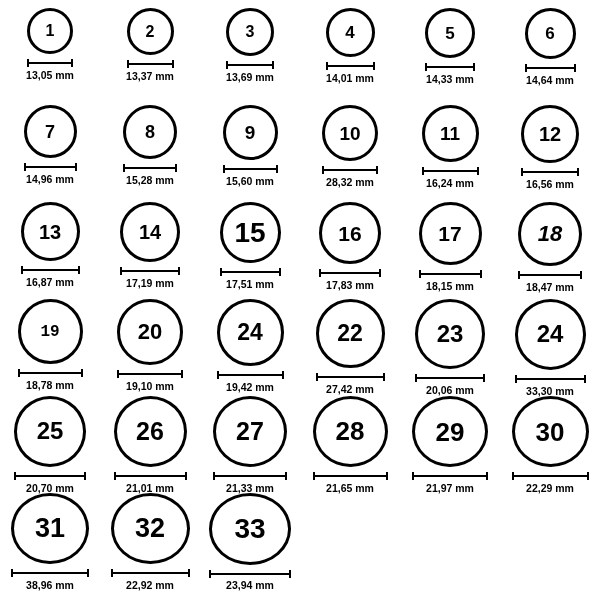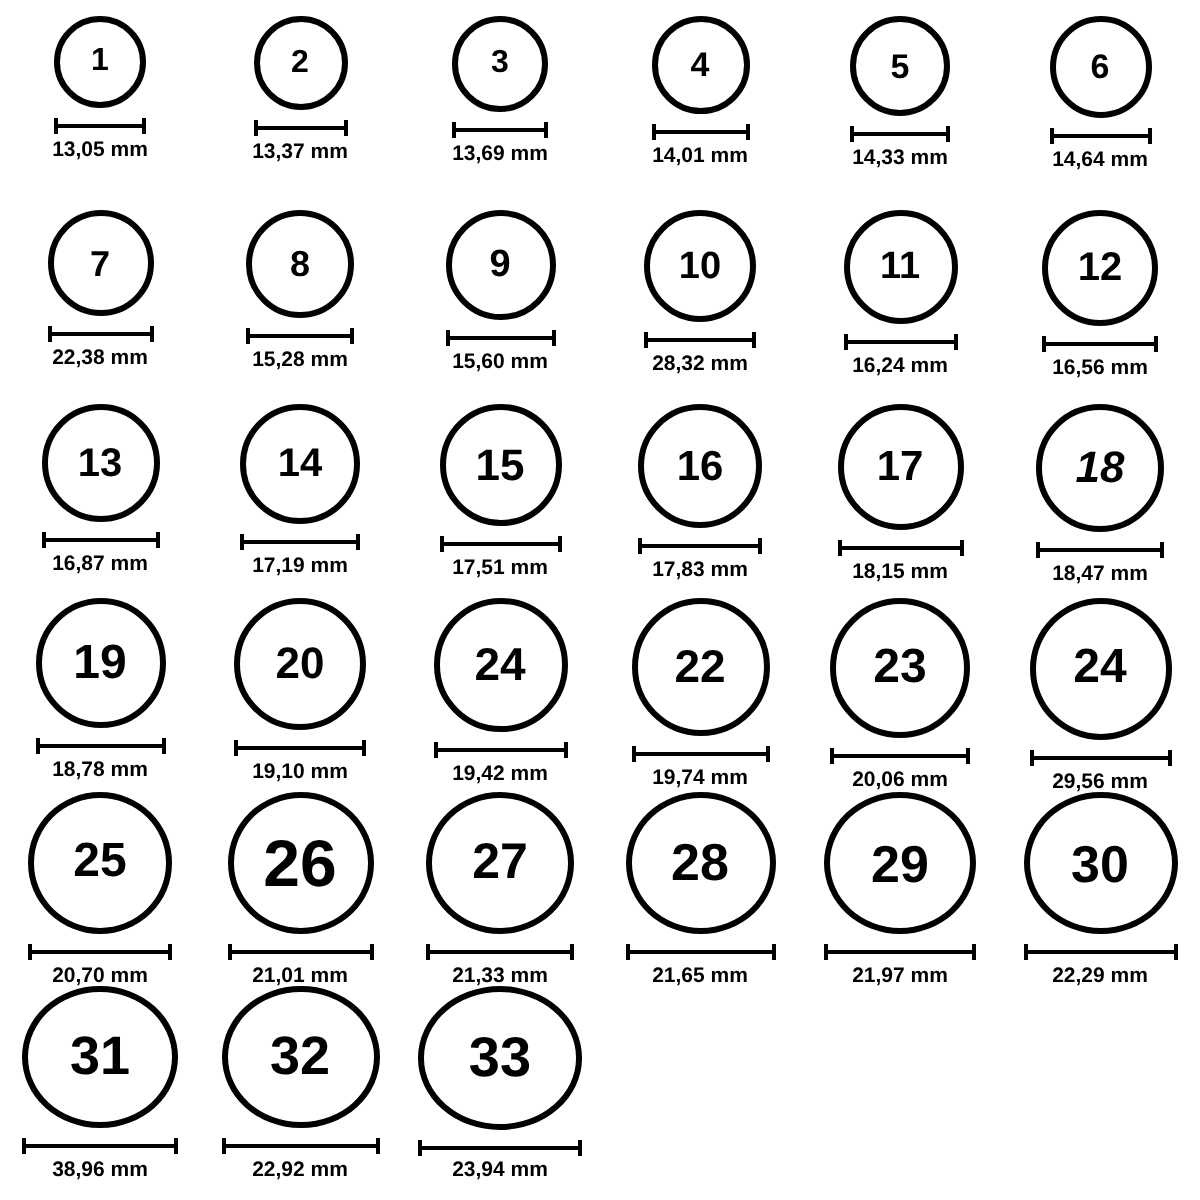--- a/index.html
+++ b/index.html
@@ -155,21 +155,21 @@
       </div>
       <div class="cell">
         <div class="ring" style="width: 53px; height: 53px;">
           <span class="ring-label" style="font-size: 18px;">7</span>
         </div>
         <div class="measure" style="width: 53px;">
           <div class="bar"></div>
           <div class="tick left"></div>
           <div class="tick right"></div>
         </div>
-        <div class="mm">22,38 mm</div>
+        <div class="mm">14,96 mm</div>
       </div>
       <div class="cell">
         <div class="ring" style="width: 54px; height: 54px;">
           <span class="ring-label" style="font-size: 18px;">8</span>
         </div>
         <div class="measure" style="width: 54px;">
           <div class="bar"></div>
           <div class="tick left"></div>
           <div class="tick right"></div>
         </div>
@@ -236,21 +236,21 @@
         </div>
         <div class="measure" style="width: 60px;">
           <div class="bar"></div>
           <div class="tick left"></div>
           <div class="tick right"></div>
         </div>
         <div class="mm">17,19 mm</div>
       </div>
       <div class="cell">
         <div class="ring" style="width: 61px; height: 61px;">
-          <span class="ring-label" style="font-size: 22px;">15</span>
+          <span class="ring-label" style="font-size: 28px;">15</span>
         </div>
         <div class="measure" style="width: 61px;">
           <div class="bar"></div>
           <div class="tick left"></div>
           <div class="tick right"></div>
         </div>
         <div class="mm">17,51 mm</div>
       </div>
       <div class="cell">
         <div class="ring" style="width: 62px; height: 62px;">
@@ -280,21 +280,21 @@
         </div>
         <div class="measure" style="width: 64px;">
           <div class="bar"></div>
           <div class="tick left"></div>
           <div class="tick right"></div>
         </div>
         <div class="mm">18,47 mm</div>
       </div>
       <div class="cell">
         <div class="ring" style="width: 65px; height: 65px;">
-          <span class="ring-label" style="font-size: 24px;">19</span>
+          <span class="ring-label" style="font-size: 16px; font-family: Liberation Mono, monospace;">19</span>
         </div>
         <div class="measure" style="width: 65px;">
           <div class="bar"></div>
           <div class="tick left"></div>
           <div class="tick right"></div>
         </div>
         <div class="mm">18,78 mm</div>
       </div>
       <div class="cell">
         <div class="ring" style="width: 66px; height: 66px;">
@@ -320,21 +320,21 @@
       </div>
       <div class="cell">
         <div class="ring" style="width: 69px; height: 69px;">
           <span class="ring-label" style="font-size: 23px;">22</span>
         </div>
         <div class="measure" style="width: 69px;">
           <div class="bar"></div>
           <div class="tick left"></div>
           <div class="tick right"></div>
         </div>
-        <div class="mm">19,74 mm</div>
+        <div class="mm">27,42 mm</div>
       </div>
       <div class="cell">
         <div class="ring" style="width: 70px; height: 70px;">
           <span class="ring-label" style="font-size: 24px;">23</span>
         </div>
         <div class="measure" style="width: 70px;">
           <div class="bar"></div>
           <div class="tick left"></div>
           <div class="tick right"></div>
         </div>
@@ -342,36 +342,36 @@
       </div>
       <div class="cell">
         <div class="ring" style="width: 71px; height: 71px;">
           <span class="ring-label" style="font-size: 24px;">24</span>
         </div>
         <div class="measure" style="width: 71px;">
           <div class="bar"></div>
           <div class="tick left"></div>
           <div class="tick right"></div>
         </div>
-        <div class="mm">29,56 mm</div>
+        <div class="mm">33,30 mm</div>
       </div>
       <div class="cell">
         <div class="ring" style="width: 72px; height: 72px;">
           <span class="ring-label" style="font-size: 24px;">25</span>
         </div>
         <div class="measure" style="width: 72px;">
           <div class="bar"></div>
           <div class="tick left"></div>
           <div class="tick right"></div>
         </div>
         <div class="mm">20,70 mm</div>
       </div>
       <div class="cell">
         <div class="ring" style="width: 73px; height: 73px;">
-          <span class="ring-label" style="font-size: 33px;">26</span>
+          <span class="ring-label" style="font-size: 25px;">26</span>
         </div>
         <div class="measure" style="width: 73px;">
           <div class="bar"></div>
           <div class="tick left"></div>
           <div class="tick right"></div>
         </div>
         <div class="mm">21,01 mm</div>
       </div>
       <div class="cell">
         <div class="ring" style="width: 74px; height: 74px;">

